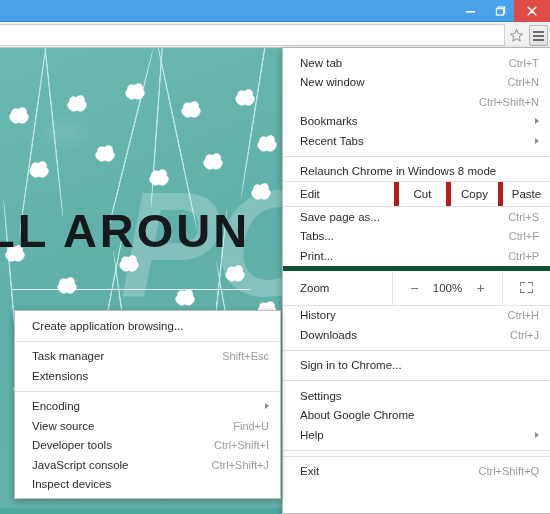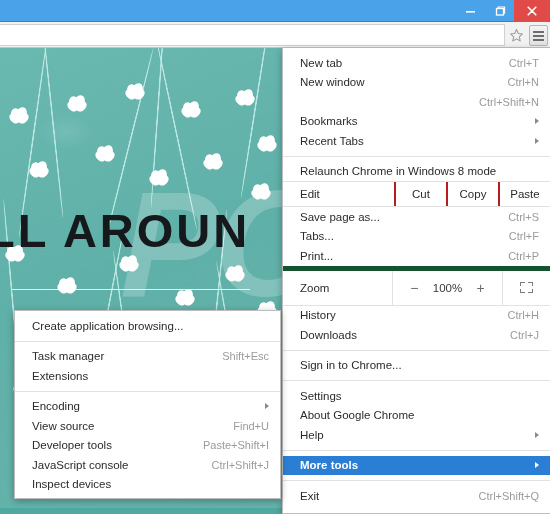--- a/index.html
+++ b/index.html
@@ -222,21 +222,21 @@
     border-bottom: 1px solid #e2e2e2;
   }
   .edit-row .edit-label {
     flex: 1 1 auto;
     display: flex; align-items: center;
     padding-left: 17px;
   }
   .edit-row .ebtn {
     width: 52px;
     display: flex; align-items: center; justify-content: center;
-    border-left: 2px solid #b91c1c;
+    border-left: 5px solid #b91c1c;
   }
 
   
   .zoom-row {
     display: flex;
     align-items: stretch;
     height: 40px;
     border-top: 5px solid #14532d;
     border-bottom: 1px solid #e2e2e2;
   }
@@ -510,24 +510,20 @@
         <span class="label">Settings</span>
       </div>
       <div class="mi">
         <span class="label">About Google Chrome</span>
       </div>
       <div class="mi">
         <span class="label">Help</span>
         <span class="arrow"></span>
       </div>
       <div class="sep full"></div>
-      <div class="mi highlight">
-        <span class="label">More tools</span>
-        <span class="arrow"></span>
-      </div>
       <div class="sep full"></div>
       <div class="mi">
         <span class="label">Exit</span>
         <span class="accel">Ctrl+Shift+Q</span>
       </div>
     </div>
 
   <div class="menu" id="submenu">
       <div class="mi">
         <span class="label">Create application browsing...</span>
@@ -544,21 +540,21 @@
       <div class="mi">
         <span class="label">Encoding</span>
         <span class="arrow"></span>
       </div>
       <div class="mi">
         <span class="label">View source</span>
         <span class="accel">Find+U</span>
       </div>
       <div class="mi">
         <span class="label">Developer tools</span>
-        <span class="accel">Paste+Shift+I</span>
+        <span class="accel">Ctrl+Shift+I</span>
       </div>
       <div class="mi">
         <span class="label">JavaScript console</span>
         <span class="accel">Ctrl+Shift+J</span>
       </div>
       <div class="mi">
         <span class="label">Inspect devices</span>
       </div>
     </div>
 

